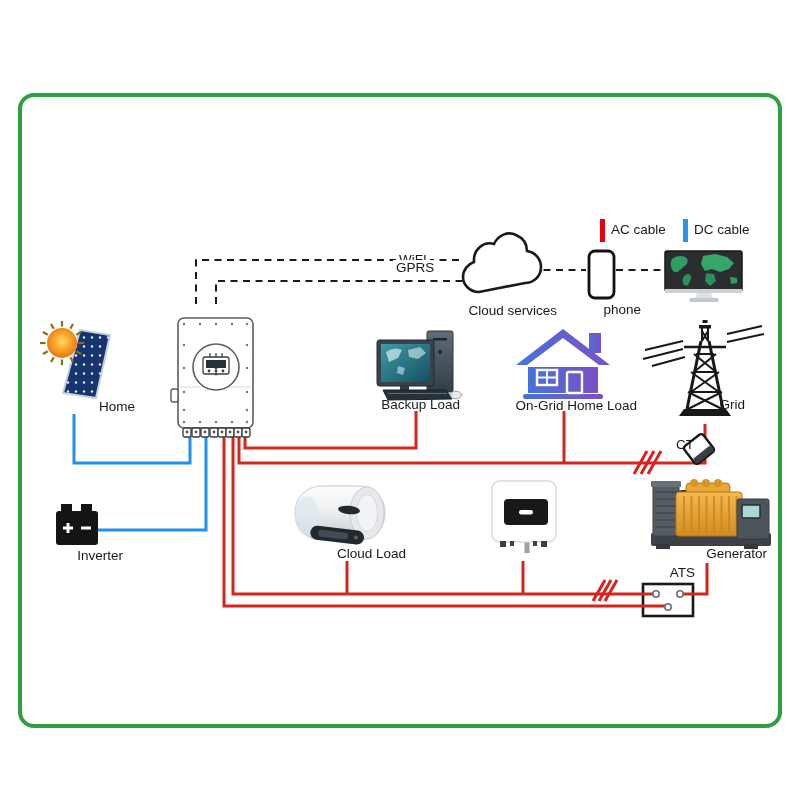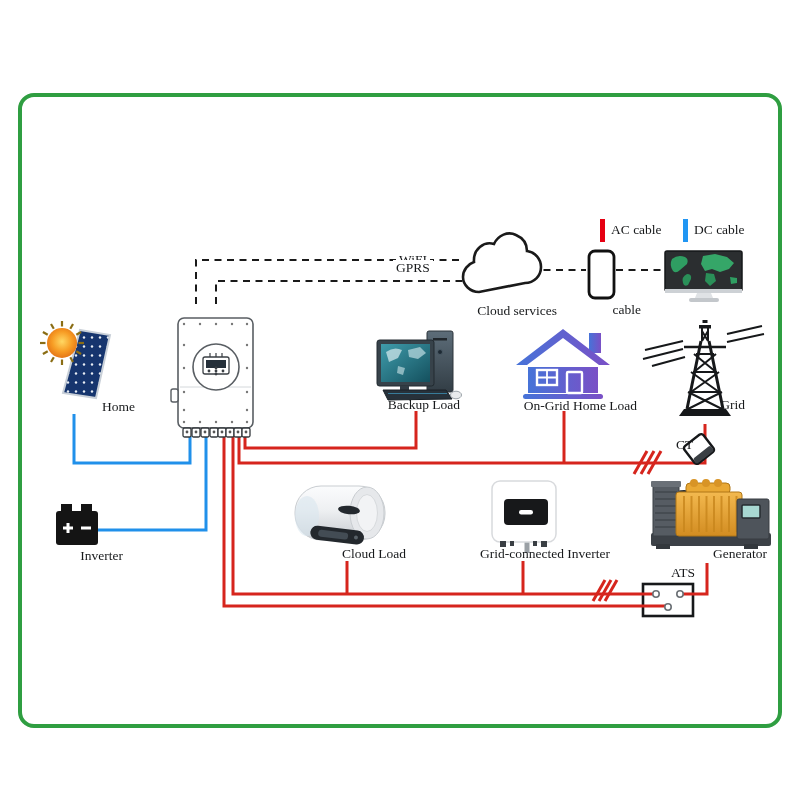--- a/index.html
+++ b/index.html
@@ -1,16 +1,16 @@
 <!DOCTYPE html>
 <html style="--ac: #d6251d; --dc: #2090ea; --frame: #2f9e41; --legend-ac: #e60012; --legend-dc: #2196f3;"><head>
 <meta charset="utf-8">
 <style>
   html,body{margin:0;padding:0;background:#fff}
-  .stage{position:relative;width:800px;height:800px;font-family:Liberation Serif, serif;overflow:hidden}
+  .stage{position:relative;width:800px;height:800px;font-family:Liberation Sans, sans-serif;overflow:hidden}
   .stage svg{position:absolute;left:0;top:0}
   .label{position:absolute;font-size:13.5px;line-height:16px;color:#17191b;text-align:right;white-space:nowrap}
   .label.bg{background:#fff;padding:0 3px}
   .label.left{text-align:left}
   .swatch{position:absolute;width:4.5px;height:23px}
   .wire-ac{stroke:var(--ac,#d6251d);stroke-width:3;fill:none}
   .wire-dc{stroke:var(--dc,#2090ea);stroke-width:3;fill:none}
   .dash{stroke:#1a1a1a;stroke-width:2;fill:none;stroke-dasharray:7 5.5}
   .blk{stroke:#16181a;fill:none}
 </style>
@@ -293,25 +293,24 @@
 </svg>
 
 <div class="swatch" style="left:600px;top:219px;background:var(--legend-ac,#e60012)"></div>
 <div class="swatch" style="left:683px;top:219px;background:var(--legend-dc,#2196f3)"></div>
 
 <div class="label left" style="left:611px;top:222px;width:70px">AC cable</div>
 <div class="label left" style="left:694px;top:222px;width:70px">DC cable</div>
 <div class="label bg" style="left:396px;top:252px">WiFI</div>
 <div class="label bg" style="left:393px;top:260px">GPRS</div>
 <div class="label" style="left:437px;top:303px;width:120px">Cloud services</div>
-<div class="label" style="left:561px;top:302px;width:80px">cable</div>
+<div class="label" style="left:561px;top:302px;width:80px">phone</div>
 <div class="label" style="left:55px;top:399px;width:80px">Home</div>
 <div class="label" style="left:43px;top:548px;width:80px">Inverter</div>
 <div class="label" style="left:340px;top:397px;width:120px">Backup Load</div>
 <div class="label" style="left:497px;top:398px;width:140px">On-Grid Home Load</div>
 <div class="label" style="left:665px;top:397px;width:80px">Grid</div>
 <div class="label left" style="left:676px;top:437px;width:40px">CT</div>
 <div class="label" style="left:286px;top:546px;width:120px">Cloud Load</div>
-<div class="label" style="left:440px;top:546px;width:170px">Grid-connected Inverter</div>
 <div class="label" style="left:647px;top:546px;width:120px">Generator</div>
 <div class="label" style="left:635px;top:565px;width:60px">ATS</div>
 
 </div>
 
 </body></html>

